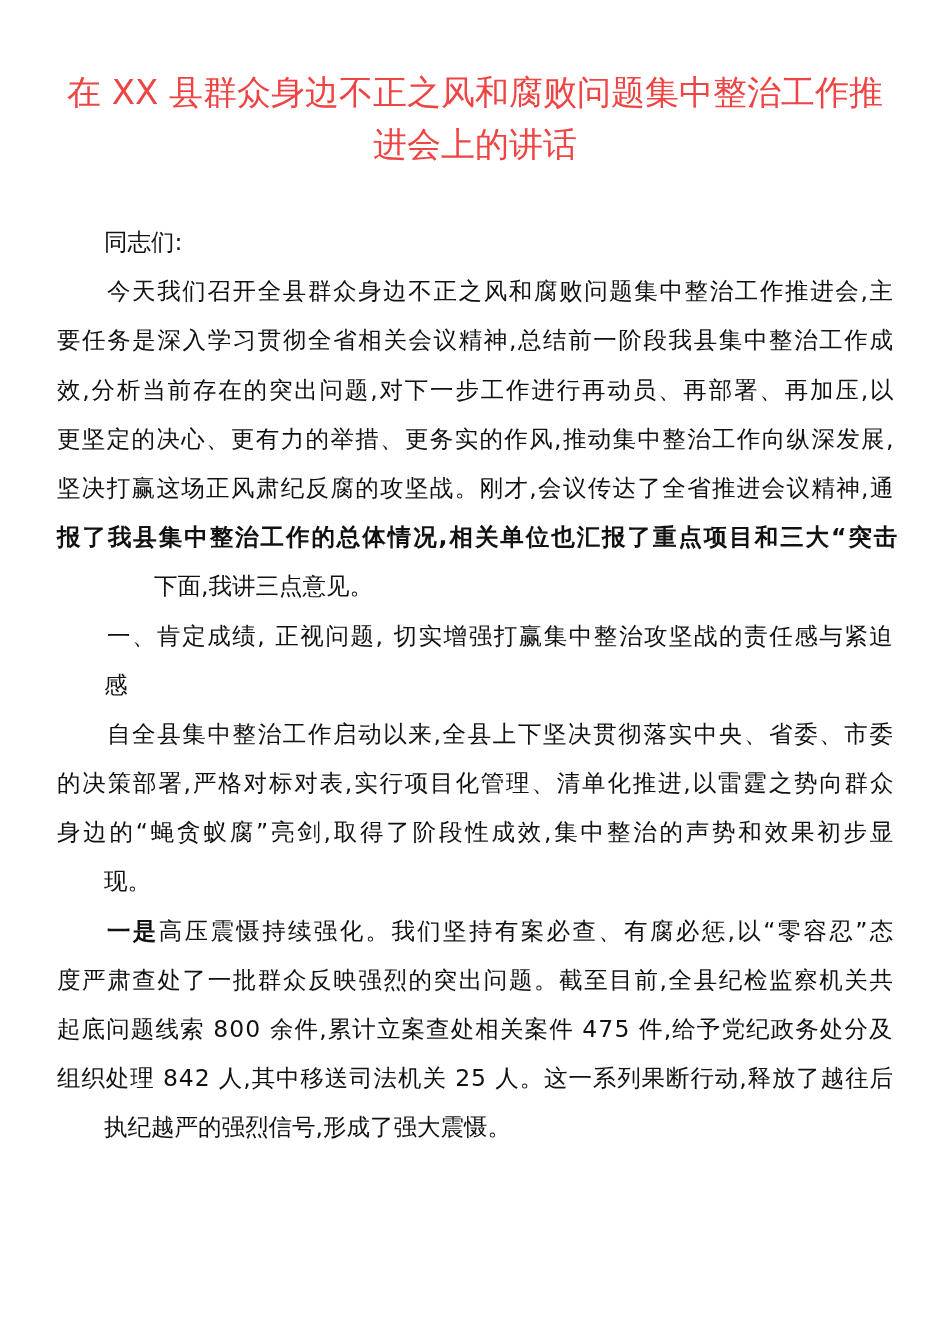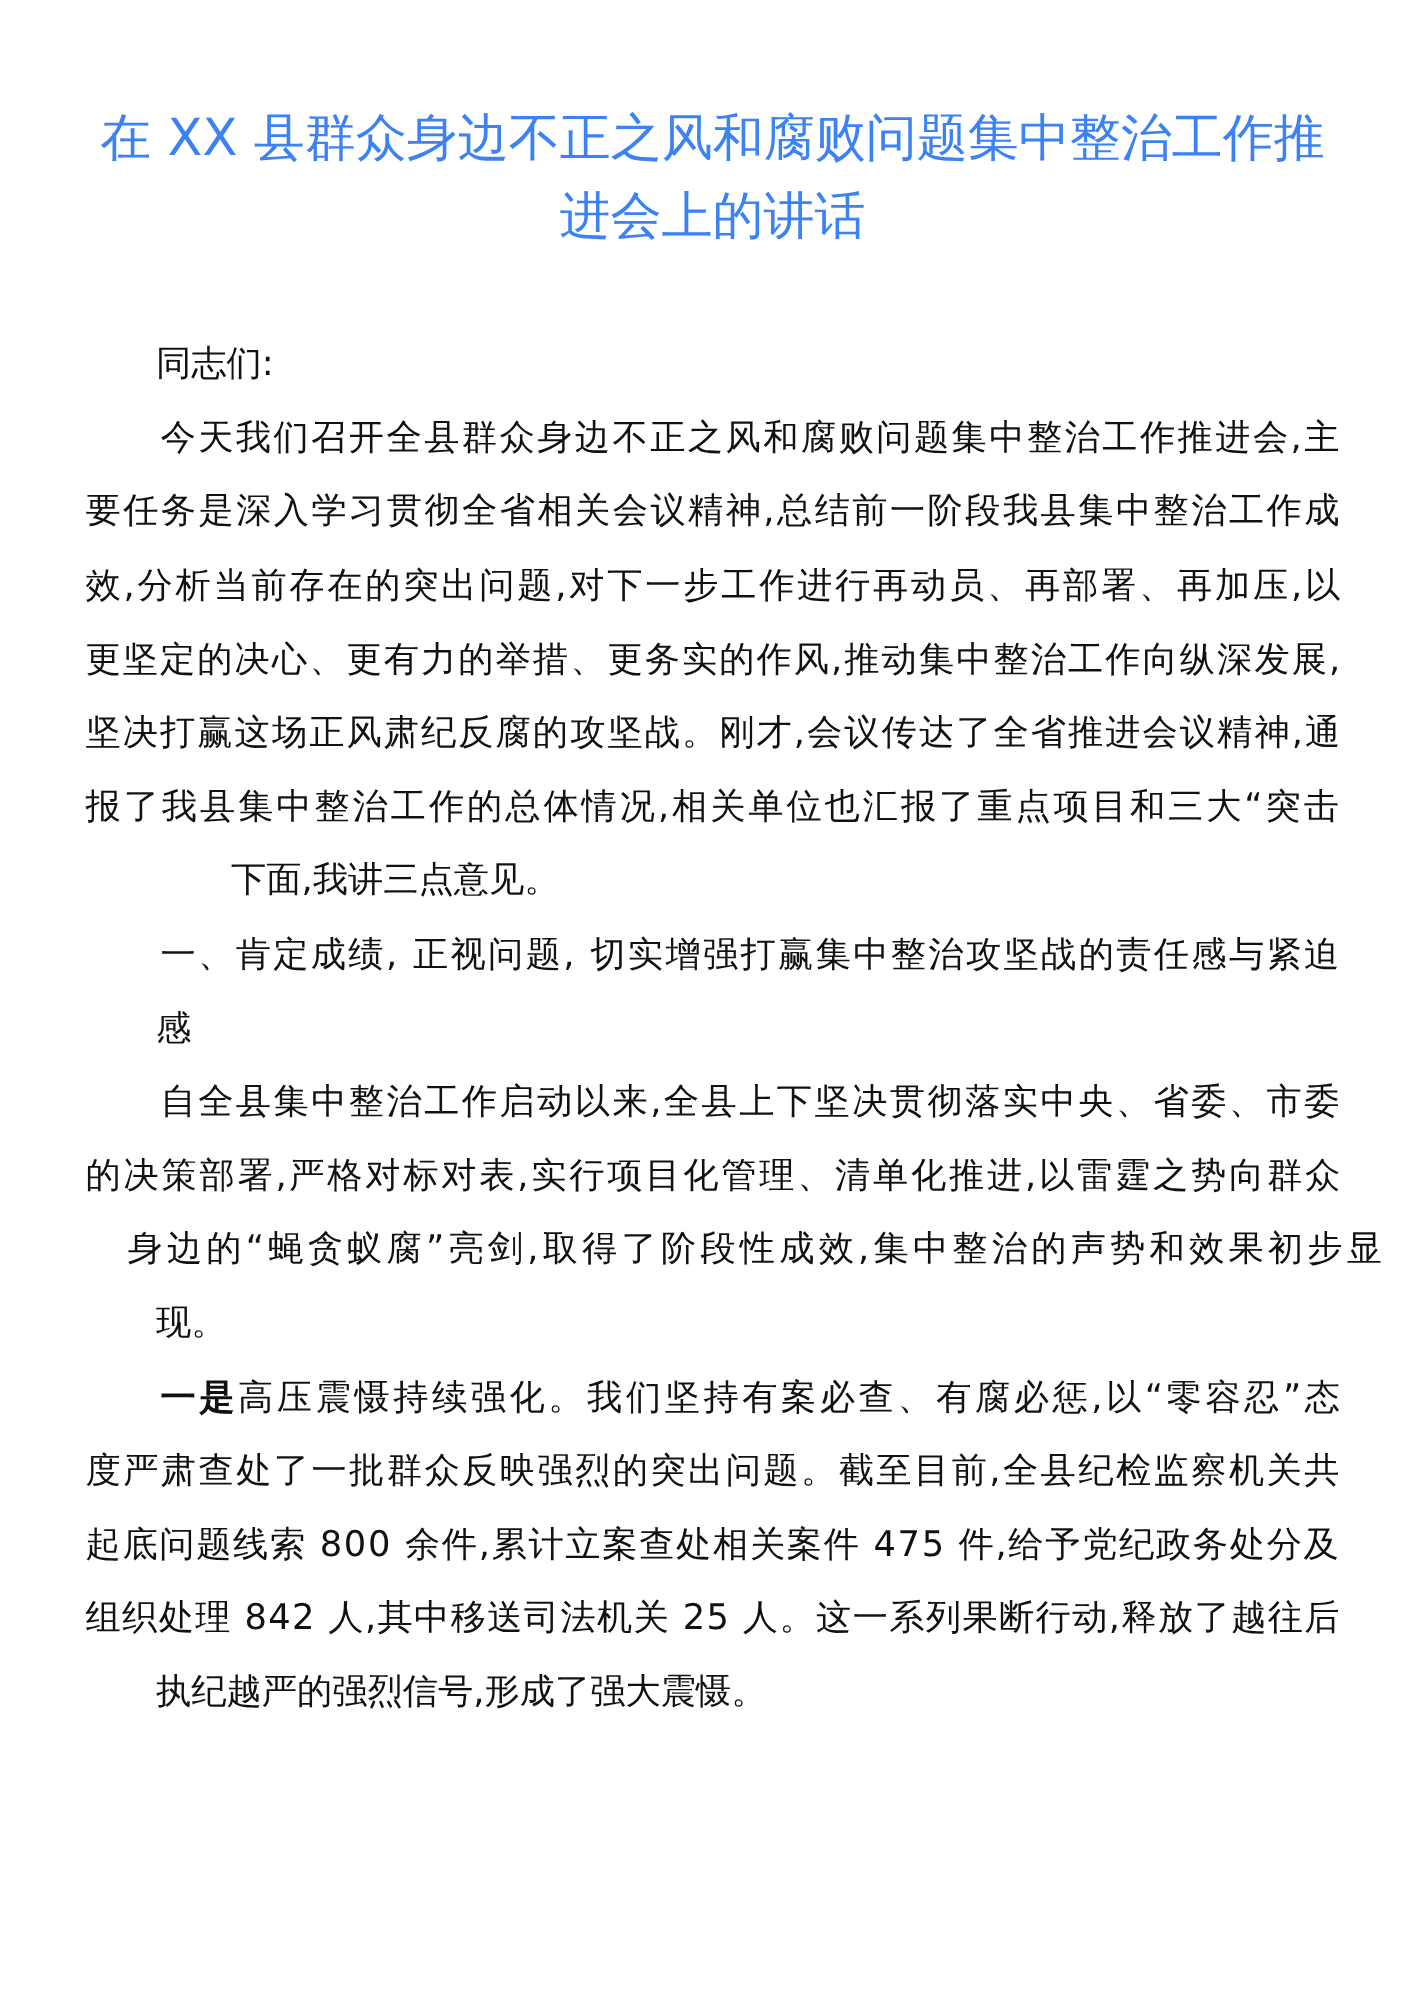--- a/index.html
+++ b/index.html
@@ -5,21 +5,21 @@
     html, body { margin: 0; padding: 0; background: #ffffff; }
     body {
       width: 950px; height: 1344px; position: relative; overflow: hidden;
       font-family: "DejaVu Sans", "Liberation Sans", sans-serif;
       color: #111111;
     }
     .page { position: absolute; left: 0; top: 0; width: 950px; height: 1344px; }
     .title {
       position: absolute; left: 40px; width: 870px; top: 66px;
       text-align: center; font-size: 34px; line-height: 52px;
-      color: #3b82f6;
+      color: #ef4444;
     }
     .title .tl { display: block; white-space: nowrap; }
     .body {
       position: absolute; left: 57px; width: 836px; top: 218px;
       font-size: 23.5px; line-height: 49.2px;
     }
     .line {
       display: block; white-space: nowrap; height: 49.2px;
       text-align: justify; text-align-last: justify;
     }
@@ -38,36 +38,36 @@
 
   <div class="body">
     <span class="line last">同志们:</span>
 
     <div>
       <span class="line indent" style="display: block; width: 836px; letter-spacing: 1.613px; box-sizing: border-box;">今天我们召开全县群众身边不正之风和腐败问题集中整治工作推进会,主</span>
       <span class="line" style="display: block; width: 836px; letter-spacing: 1.606px; box-sizing: border-box;">要任务是深入学习贯彻全省相关会议精神,总结前一阶段我县集中整治工作成</span>
       <span class="line" style="display: block; width: 836px; letter-spacing: 1.824px; box-sizing: border-box;">效,分析当前存在的突出问题,对下一步工作进行再动员、再部署、再加压,以</span>
       <span class="line" style="display: block; width: 836px; letter-spacing: 1.353px; box-sizing: border-box;">更坚定的决心、更有力的举措、更务实的作风,推动集中整治工作向纵深发展,</span>
       <span class="line" style="display: block; width: 836px; letter-spacing: 1.353px; box-sizing: border-box;">坚决打赢这场正风肃纪反腐的攻坚战。刚才,会议传达了全省推进会议精神,通</span>
-      <span class="line" style="display: block; width: 836px; letter-spacing: 1.939px; box-sizing: border-box;">报了我县集中整治工作的总体情况,相关单位也汇报了重点项目和三大“突击</span>
+      <span class="line" style="display: block; width: 836px; letter-spacing: 1.939px; box-sizing: border-box; font-weight: bold;">报了我县集中整治工作的总体情况,相关单位也汇报了重点项目和三大“突击</span>
     </div>
 
     <div>
       <span class="line indent last">下面,我讲三点意见。</span>
     </div>
 
     <div>
       <span class="line indent" style="display: block; width: 836px; letter-spacing: 1.545px; box-sizing: border-box;">一、肯定成绩, 正视问题, 切实增强打赢集中整治攻坚战的责任感与紧迫</span>
       <span class="line last">感</span>
     </div>
 
     <div>
       <span class="line indent" style="display: block; width: 836px; letter-spacing: 1.613px; box-sizing: border-box;">自全县集中整治工作启动以来,全县上下坚决贯彻落实中央、省委、市委</span>
       <span class="line" style="display: block; width: 836px; letter-spacing: 1.824px; box-sizing: border-box;">的决策部署,严格对标对表,实行项目化管理、清单化推进,以雷霆之势向群众</span>
-      <span class="line" style="display: block; width: 836px; letter-spacing: 2.788px; box-sizing: border-box; margin-left: 28px;">身边的“蝇贪蚁腐”亮剑,取得了阶段性成效,集中整治的声势和效果初步显</span>
+      <span class="line" style="display: block; width: 836px; letter-spacing: 2.788px; box-sizing: border-box;">身边的“蝇贪蚁腐”亮剑,取得了阶段性成效,集中整治的声势和效果初步显</span>
       <span class="line last">现。</span>
     </div>
 
     <div>
       <span class="line indent" style="display: block; width: 836px; letter-spacing: 2.355px; box-sizing: border-box;"><b class="bold">一是</b><span>高压震慑持续强化。我们坚持有案必查、有腐必惩,以“零容忍”态</span></span>
       <span class="line" style="display: block; width: 836px; letter-spacing: 1.606px; box-sizing: border-box;">度严肃查处了一批群众反映强烈的突出问题。截至目前,全县纪检监察机关共</span>
       <span class="line" style="display: block; width: 836px; letter-spacing: 1.103px; box-sizing: border-box;">起底问题线索 800 余件,累计立案查处相关案件 475 件,给予党纪政务处分及</span>
       <span class="line" style="display: block; width: 836px; letter-spacing: 0.897px; box-sizing: border-box;">组织处理 842 人,其中移送司法机关 25 人。这一系列果断行动,释放了越往后</span>
       <span class="line last">执纪越严的强烈信号,形成了强大震慑。</span>
     </div>

